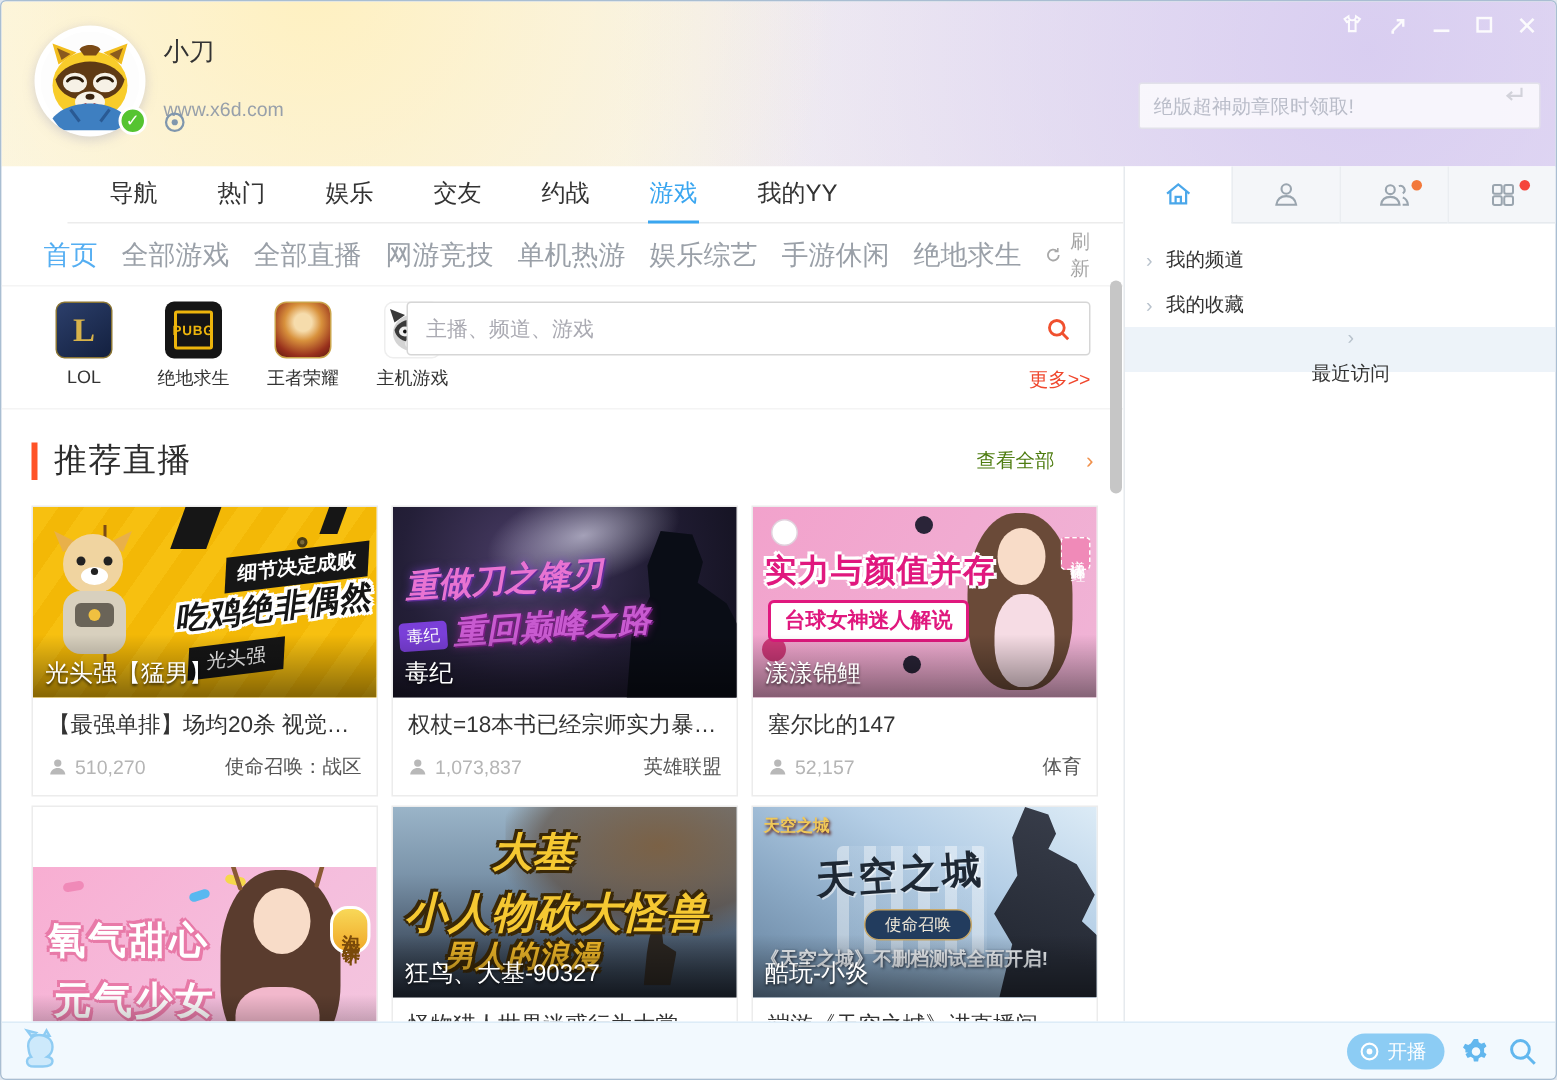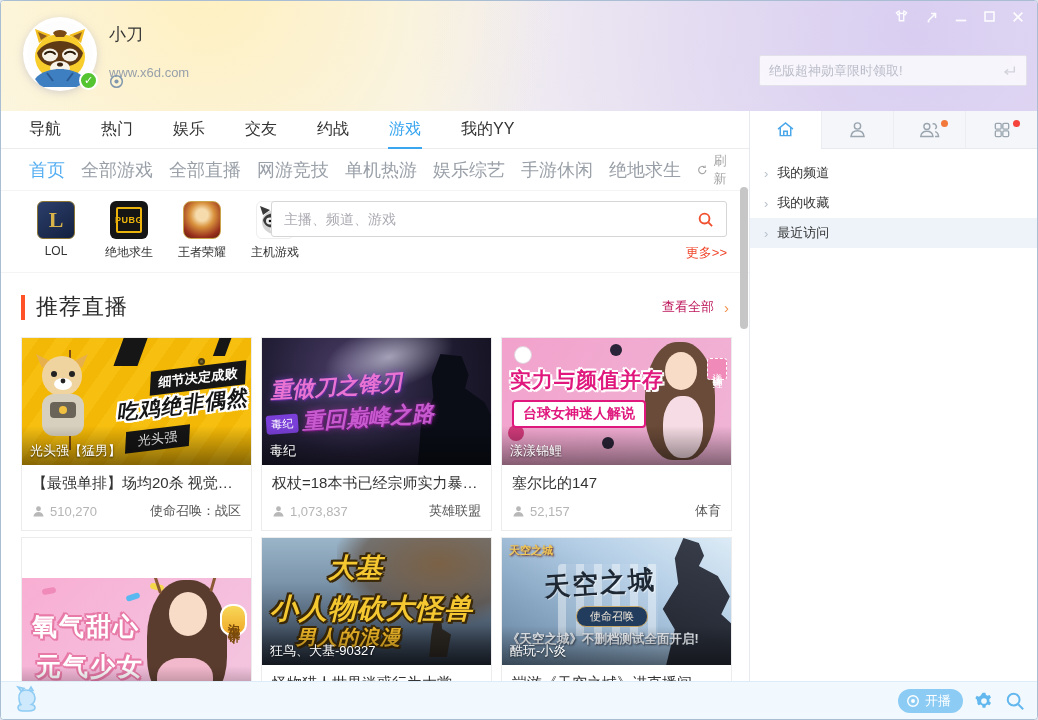--- a/index.html
+++ b/index.html
@@ -21,28 +21,28 @@
   .avatar{width:74px;height:74px;border-radius:50%;background:#fff;box-shadow:0 2px 8px rgba(140,140,180,.35);
     display:flex;align-items:center;justify-content:center;overflow:hidden;}
   .badge-check{position:absolute;right:-1px;bottom:1px;width:19px;height:19px;border-radius:50%;
     background:#55c431;border:2px solid #fff;color:#fff;font-size:11px;font-weight:700;
     display:flex;align-items:center;justify-content:center;}
   .username{position:absolute;left:108px;top:22px;font-size:17px;color:#333;}
   .website{position:absolute;left:108px;top:64px;font-size:13px;color:#98a0aa;}
   .status-eye{position:absolute;left:108px;top:73px;}
   .notice-input{position:absolute;right:10px;top:54px;width:268px;height:31px;
     background:rgba(255,255,255,.78);border:1px solid #e2e1ea;border-radius:2px;
-    display:flex;align-items:center;padding:0 9px;}
+    display:flex;padding:0 9px;}
   .notice-input input{flex:1;border:none;outline:none;background:transparent;font-size:13px;color:#666;
     font-family:inherit;}
   .notice-input input::placeholder{color:#babdc9;}
 
   
   .main-left{position:absolute;left:0;top:110px;width:748px;bottom:38px;background:#fff;overflow:hidden;}
-  .nav{height:38px;border-bottom:1px solid #ececec;display:flex;align-items:center;padding:0 0 0 28px;gap:40px;}
+  .nav{height:38px;border-bottom:1px solid #ececec;display:flex;align-items:center;padding:0 0 0 28px;gap:40px;margin-left:44px;}
   .nav-tab{font-size:16px;color:#333;position:relative;height:100%;display:flex;align-items:center;cursor:pointer;white-space:nowrap;}
   .nav-tab.active{color:#3aa6f0;}
   .nav-tab.active::after{content:"";position:absolute;left:50%;transform:translateX(-50%);bottom:-1px;
     width:34px;height:2px;background:#3aa6f0;}
   .subnav{height:42px;display:flex;align-items:center;padding:0 16px 0 28px;gap:16px;border-bottom:1px solid #f4f4f4;}
   .subnav-item{font-size:18px;color:#9aa0a8;cursor:pointer;white-space:nowrap;}
   .subnav-item.active{color:#54aef2;}
   .refresh{margin-left:auto;color:#a5a5a5;font-size:13px;display:flex;gap:6px;align-items:center;cursor:pointer;}
 
   .shortcut-row{position:relative;height:82px;padding:10px 0 0 28px;display:flex;gap:19px;border-bottom:1px solid #f4f4f4;}
@@ -59,29 +59,29 @@
 
   .search-box{position:absolute;left:270px;top:10px;width:456px;height:36px;border:1px solid #d6d6d6;
     border-radius:3px;display:flex;align-items:center;padding:0 12px;background:#fff;}
   .search-box input{flex:1;border:none;outline:none;font-size:14px;color:#666;font-family:inherit;}
   .search-box input::placeholder{color:#aaaab2;}
   .search-more{position:absolute;left:270px;top:53px;width:456px;text-align:right;color:#f0482e;font-size:13px;cursor:pointer;}
 
   .section-head{display:flex;align-items:center;padding:19px 20px 15px 20px;}
   .section-bar{width:4px;height:25px;background:#ff5226;margin-right:11px;}
   .section-title{font-size:22px;color:#2d2d2d;letter-spacing:1px;}
-  .view-all{margin-left:auto;font-size:13px;color:#be185d;cursor:pointer;display:flex;align-items:center;gap:10px;}
+  .view-all{margin-left:auto;font-size:13px;color:#4d7c0f;cursor:pointer;display:flex;align-items:center;gap:21px;}
   .va-arrow{color:#f0914c;font-size:15px;line-height:1;}
   .va-arrow::before{content:"›";}
 
   
   .cards{display:grid;grid-template-columns:repeat(3,231px);column-gap:9px;row-gap:6px;padding-left:20px;}
   .card{border:1px solid #ececec;background:#fff;cursor:pointer;}
   .thumb{position:relative;width:100%;height:127px;overflow:hidden;}
-  .overlay-name{position:absolute;left:0;right:0;bottom:0;z-index:6;padding:16px 8px 5px;font-size:13px;color:#fff;
+  .overlay-name{position:absolute;left:0;right:0;bottom:0;z-index:6;padding:16px 8px 5px;font-size:16px;color:#fff;
     background:linear-gradient(rgba(0,0,0,0),rgba(0,0,0,.45));text-shadow:0 1px 2px rgba(0,0,0,.7);
     white-space:nowrap;overflow:hidden;}
   .card-info{padding:9px 10px 10px;}
   .card-title{font-size:15px;color:#333;white-space:nowrap;overflow:hidden;text-overflow:ellipsis;}
   .card-stats{display:flex;align-items:center;margin-top:9px;}
   .viewers{display:flex;align-items:center;gap:5px;color:#b5b5b5;font-size:13px;}
   .category{margin-left:auto;color:#555;font-size:13px;}
 
   
   .th0{background:repeating-linear-gradient(125deg,#f7c010 0 14px,#f3b806 14px 28px);}
@@ -175,21 +175,21 @@
   .rp-tabs{display:flex;height:38px;}
   .rp-tab{flex:1;display:flex;align-items:center;justify-content:center;background:#f4f6f9;
     border-bottom:1px solid #e6eaee;border-left:1px solid #eaedf1;position:relative;cursor:pointer;}
   .rp-tab:first-child{border-left:none;}
   .rp-tab.active{background:#fff;border-bottom:1px solid #fff;}
   .dot{position:absolute;width:7px;height:7px;border-radius:50%;top:9px;right:17px;}
   .dot-orange{background:#f2793c;}
   .dot-red{background:#f5443c;}
   .rp-list{padding-top:9px;}
   .rp-item{height:30px;display:flex;align-items:center;padding-left:14px;font-size:13px;color:#333;gap:9px;cursor:pointer;}
-  .rp-item.active{background:#edf3f9;}
+  .rp-item.active{background:#edf3f9;flex-direction:column;}
   .chev{color:#b8c2cc;font-size:13px;line-height:1;}
   .chev::before{content:"›";}
 
   
   .footer{position:absolute;left:0;right:0;bottom:0;height:38px;background:#f2f9fe;border-top:1px solid #ddecf7;
     display:flex;align-items:center;padding:0 12px;z-index:10;}
   .footer-right{margin-left:auto;display:flex;align-items:center;gap:11px;}
   .live-btn{height:24px;border-radius:12px;background:#8cccf4;color:#fff;display:flex;align-items:center;
     gap:5px;padding:0 12px 0 8px;font-size:13px;cursor:pointer;}
   .ft-icon{cursor:pointer;display:flex;}

